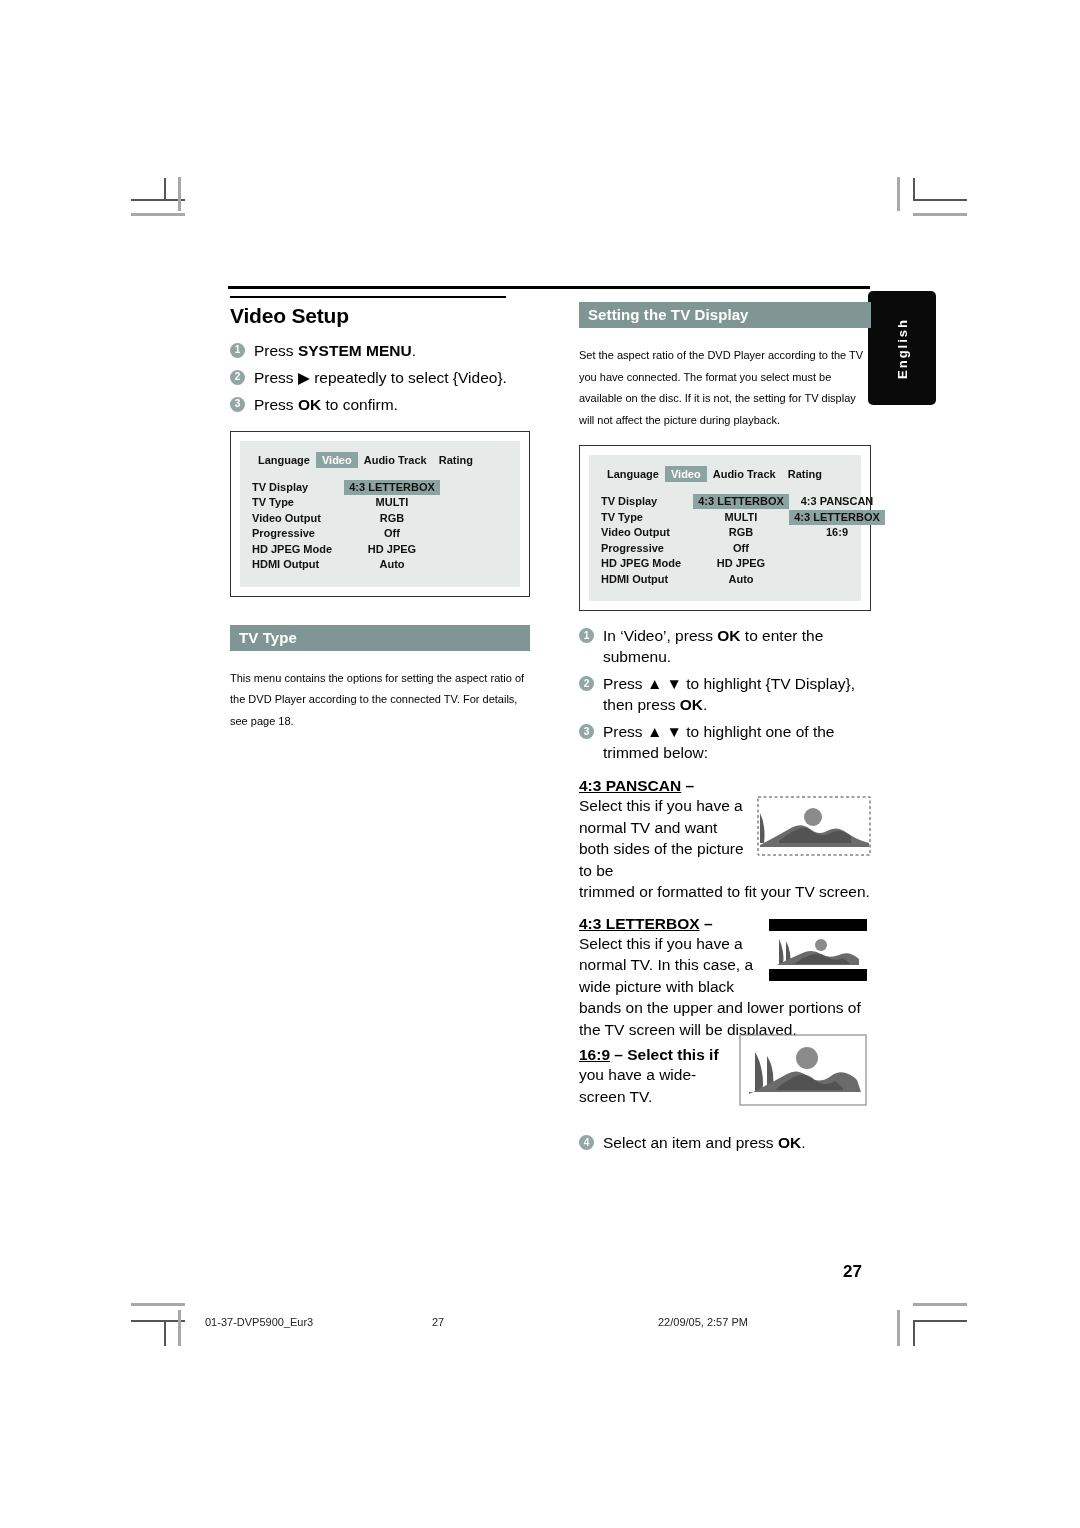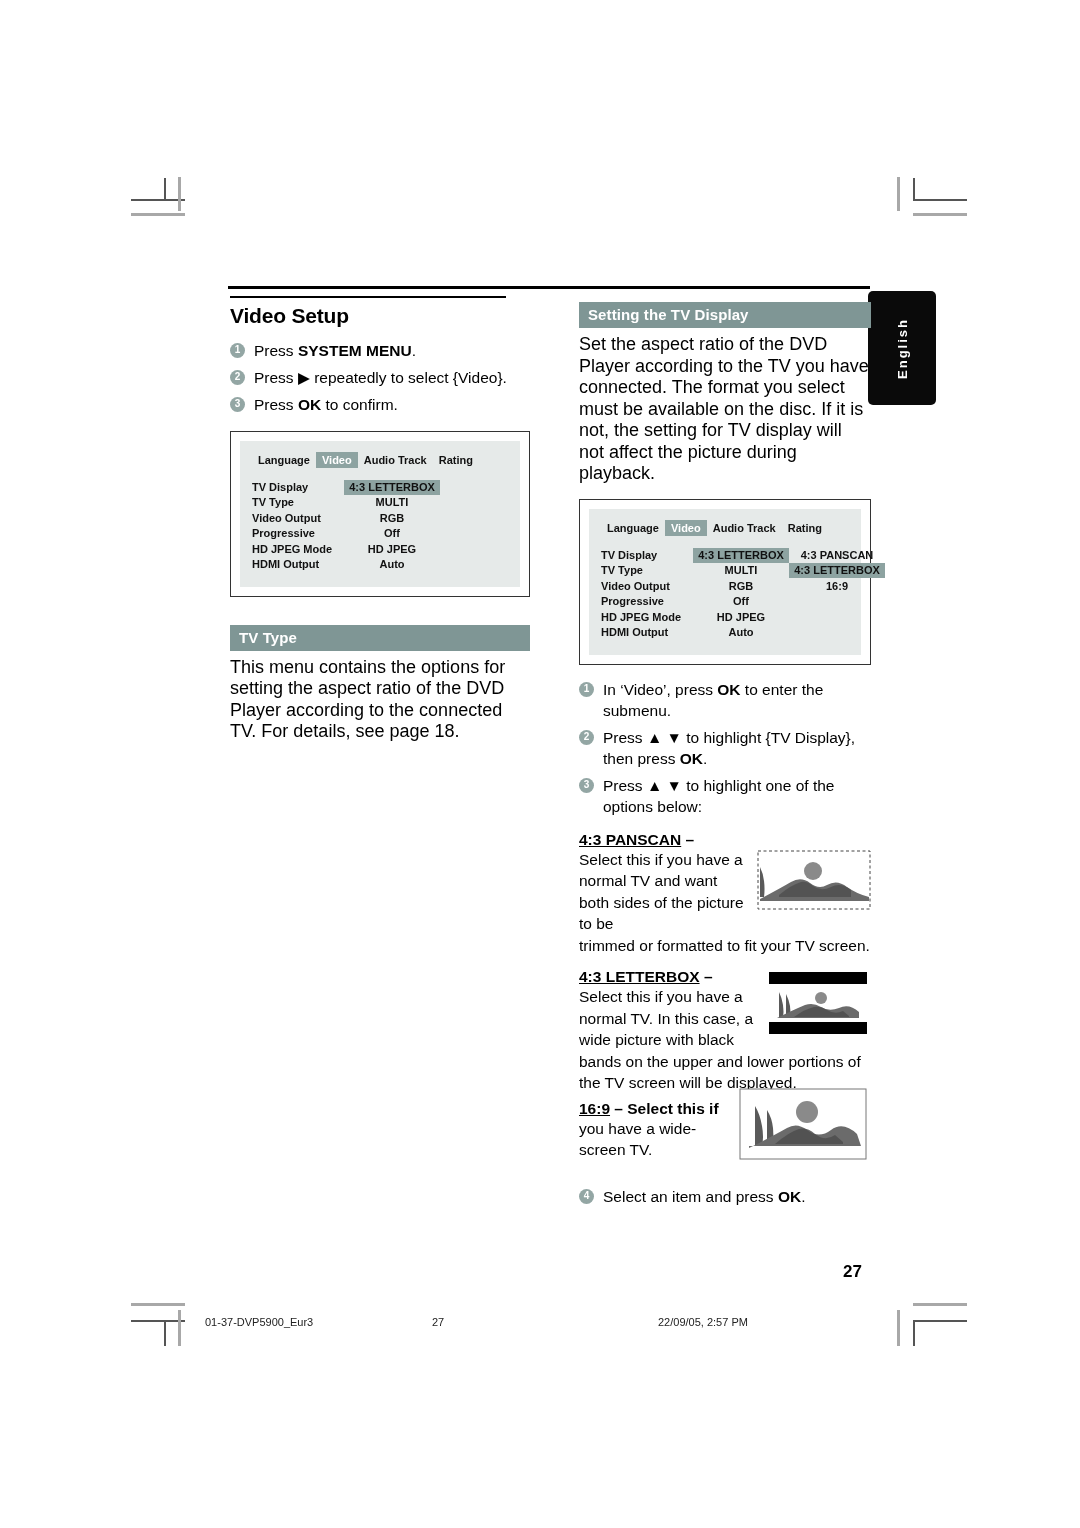--- a/index.html
+++ b/index.html
@@ -79,21 +79,21 @@
   .menu-row .opt.hl { background: #8da3a1; color: #111; }
 
   
   .bar {
     background: #7f9695; color: #fff;
     font-size: 15px; font-weight: bold;
     padding: 4px 9px 5px 9px;
     letter-spacing: 0.1px;
   }
   .body-text {
-    font-size: 18px; line-height: 21.5px; margin-top: 6px;
+    font-size: 11px; line-height: 21.5px; margin-top: 17px;
   }
 
   
   .opt-block { margin-top: 12px; position: relative; }
   .opt-head { font-size: 15.5px; font-weight: bold; }
   .opt-head u { text-decoration: underline; }
   .opt-body { font-size: 15.5px; line-height: 21.5px; }
 
   .thumb { position: absolute; }
 
@@ -262,21 +262,21 @@
               <span class="lbl">HDMI Output</span>
               <span class="val">Auto</span>
             </div>
           </div>
       </div>
     </div>
 
     <div class="steps" id="right-steps" style="margin-top:14px;">
         <div class="step"><span class="num">1</span><span>In ‘Video’, press <b>OK</b> to enter the submenu.</span></div>
         <div class="step"><span class="num">2</span><span>Press ▲ ▼ to highlight {TV Display}, then press <b>OK</b>.</span></div>
-        <div class="step"><span class="num">3</span><span>Press ▲ ▼ to highlight one of the options below:</span></div>
+        <div class="step"><span class="num">3</span><span>Press ▲ ▼ to highlight one of the trimmed below:</span></div>
       </div>
 
     <div class="opt-block" style="margin-top:14px; min-height:112px;">
       <div class="opt-head"><u>4:3 PANSCAN</u> –</div>
       <div class="opt-body" style="width:172px;">Select this if you have a normal TV and want both sides of the picture to be </div>
       <div class="opt-body">trimmed or formatted to fit your TV screen.</div>
 
       <svg class="thumb" width="118" height="62" style="left:176px; top:18px;" viewBox="0 0 118 62">
         <rect x="3" y="2" width="112" height="58" fill="#fff" stroke="#444" stroke-width="1" stroke-dasharray="3,2.5"></rect>
         <circle cx="58" cy="22" r="9" fill="#8a8a8a"></circle>

